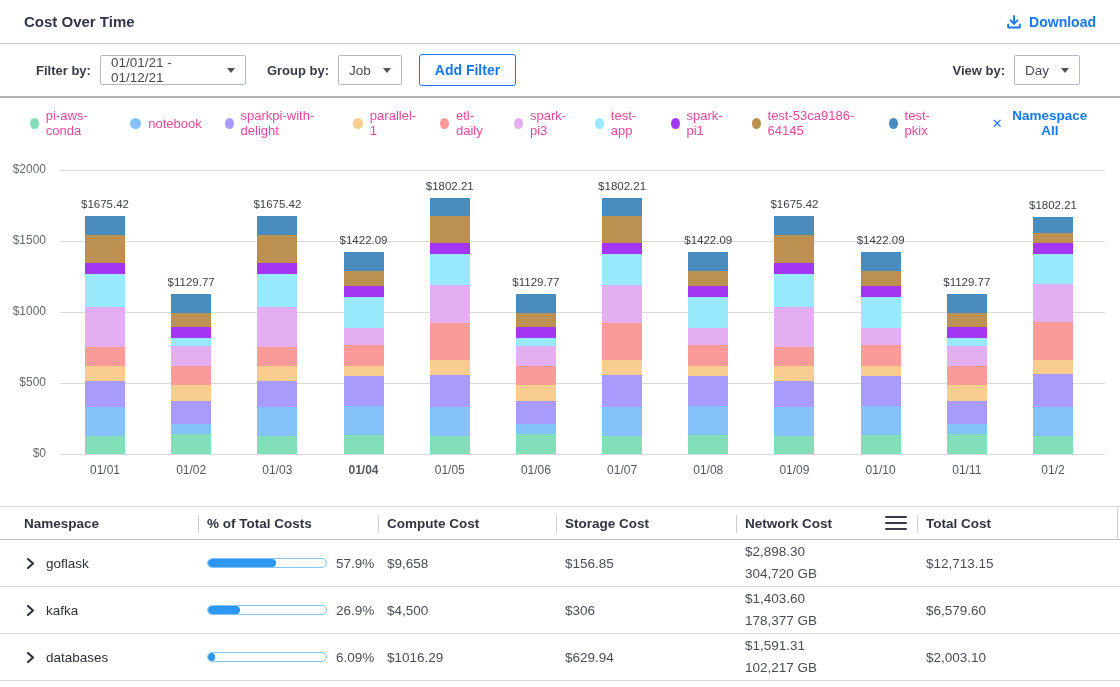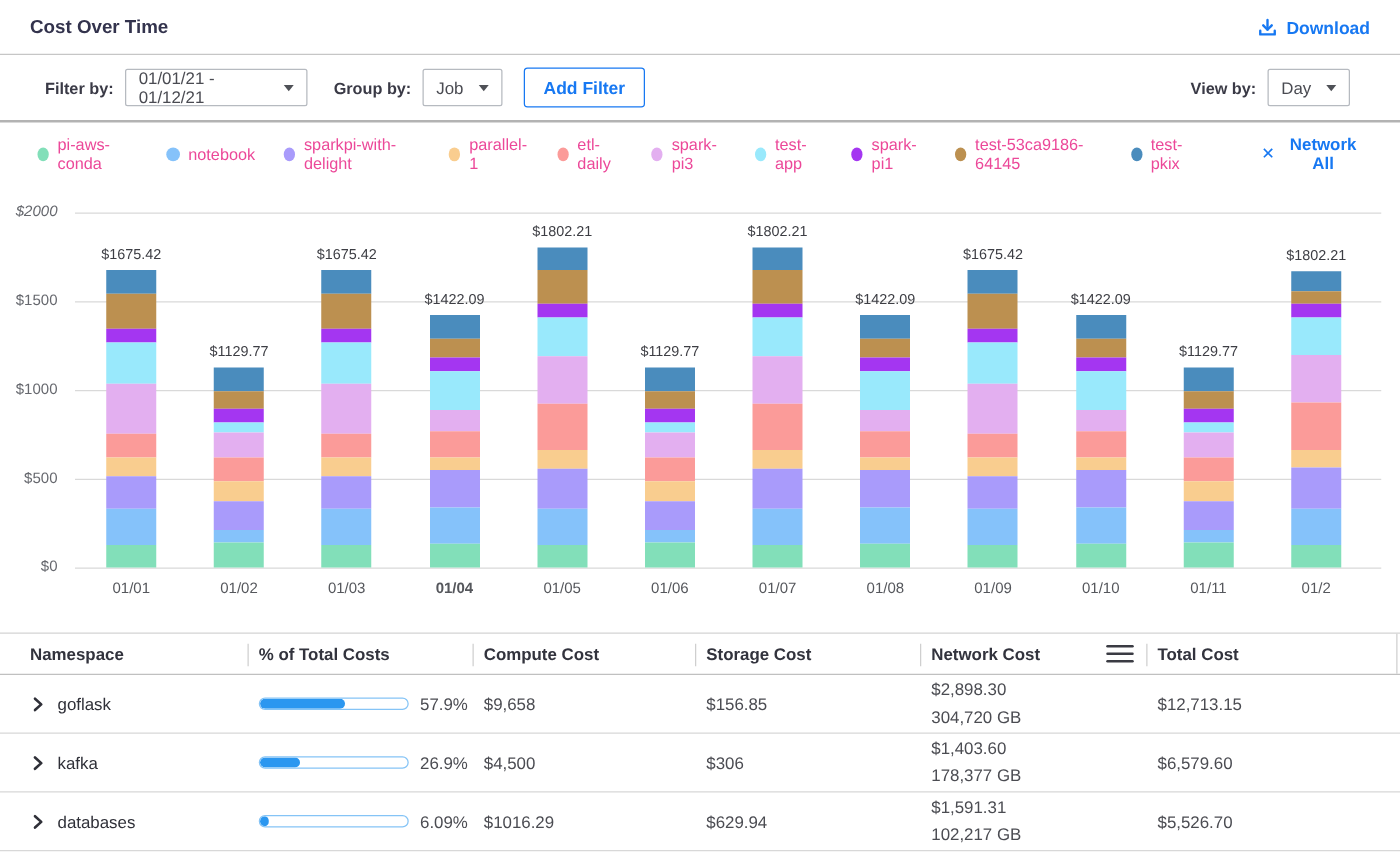--- a/index.html
+++ b/index.html
@@ -150,35 +150,35 @@
         <span class="legend-dot" style="background: rgb(188, 144, 80);"></span>
         <span class="legend-label">test-53ca9186-64145</span>
       </span>
       <span class="legend-item">
         <span class="legend-dot" style="background: rgb(74, 140, 189);"></span>
         <span class="legend-label">test-pkix</span>
       </span>
     </span>
   <button class="deselect">
     <span class="x">✕</span>
-    <span>Network All</span>
+    <span>Namespace All</span>
   </button>
 </div>
 
 <div class="chart" id="chart">
     <div class="gridline" style="top: 304px;"></div>
     <div class="ylabel" style="top: 296px;">$0</div>
     <div class="gridline" style="top: 233px;"></div>
     <div class="ylabel" style="top: 225px;">$500</div>
     <div class="gridline" style="top: 162px;"></div>
     <div class="ylabel" style="top: 154px;">$1000</div>
     <div class="gridline" style="top: 91px;"></div>
     <div class="ylabel" style="top: 83px;">$1500</div>
     <div class="gridline" style="top: 20px;"></div>
-    <div class="ylabel" style="top: 12px; font-style: italic;">$2000</div>
+    <div class="ylabel" style="top: 12px;">$2000</div>
     <div class="bar" style="left: 85px; top: 66.0904px; height: 237.91px;">
       <div class="bar-seg" style="height: 18.9456px; background: rgb(74, 140, 189);"></div>
       <div class="bar-seg" style="height: 28.116px; background: rgb(188, 144, 80);"></div>
       <div class="bar-seg" style="height: 10.65px; background: rgb(164, 54, 241);"></div>
       <div class="bar-seg" style="height: 32.802px; background: rgb(153, 233, 252);"></div>
       <div class="bar-seg" style="height: 40.186px; background: rgb(227, 175, 240);"></div>
       <div class="bar-seg" style="height: 19.17px; background: rgb(251, 155, 153);"></div>
       <div class="bar-seg" style="height: 15.194px; background: rgb(249, 205, 143);"></div>
       <div class="bar-seg" style="height: 25.986px; background: rgb(169, 155, 251);"></div>
       <div class="bar-seg" style="height: 28.542px; background: rgb(133, 194, 250);"></div>
@@ -421,15 +421,15 @@
           <span class="pfill" style="width: 6.09%; display: block;"></span>
         </span>
       <span>6.09%</span>
     </div>
     <div class="td">$1016.29</div>
     <div class="td">$629.94</div>
     <div class="td">
       <div class="net-line">$1,591.31</div>
       <div class="net-line">102,217 GB</div>
     </div>
-    <div class="td">$5,526.70</div>
+    <div class="td">$2,003.10</div>
   </div>
 </div>
 
 </body></html>

